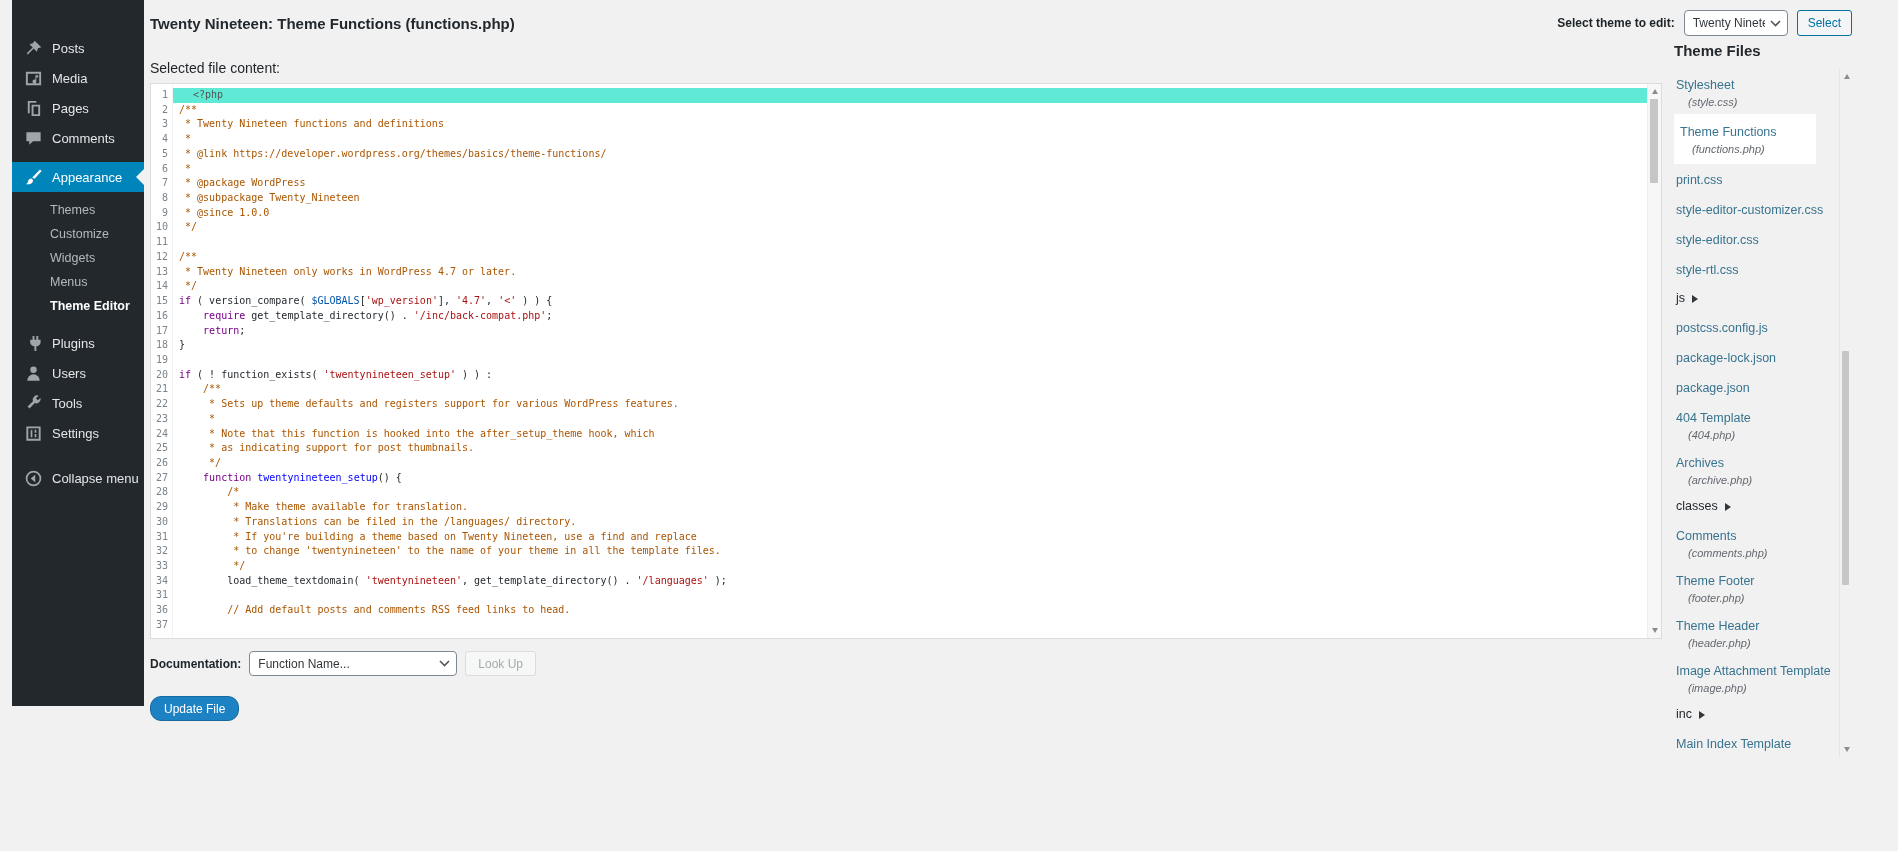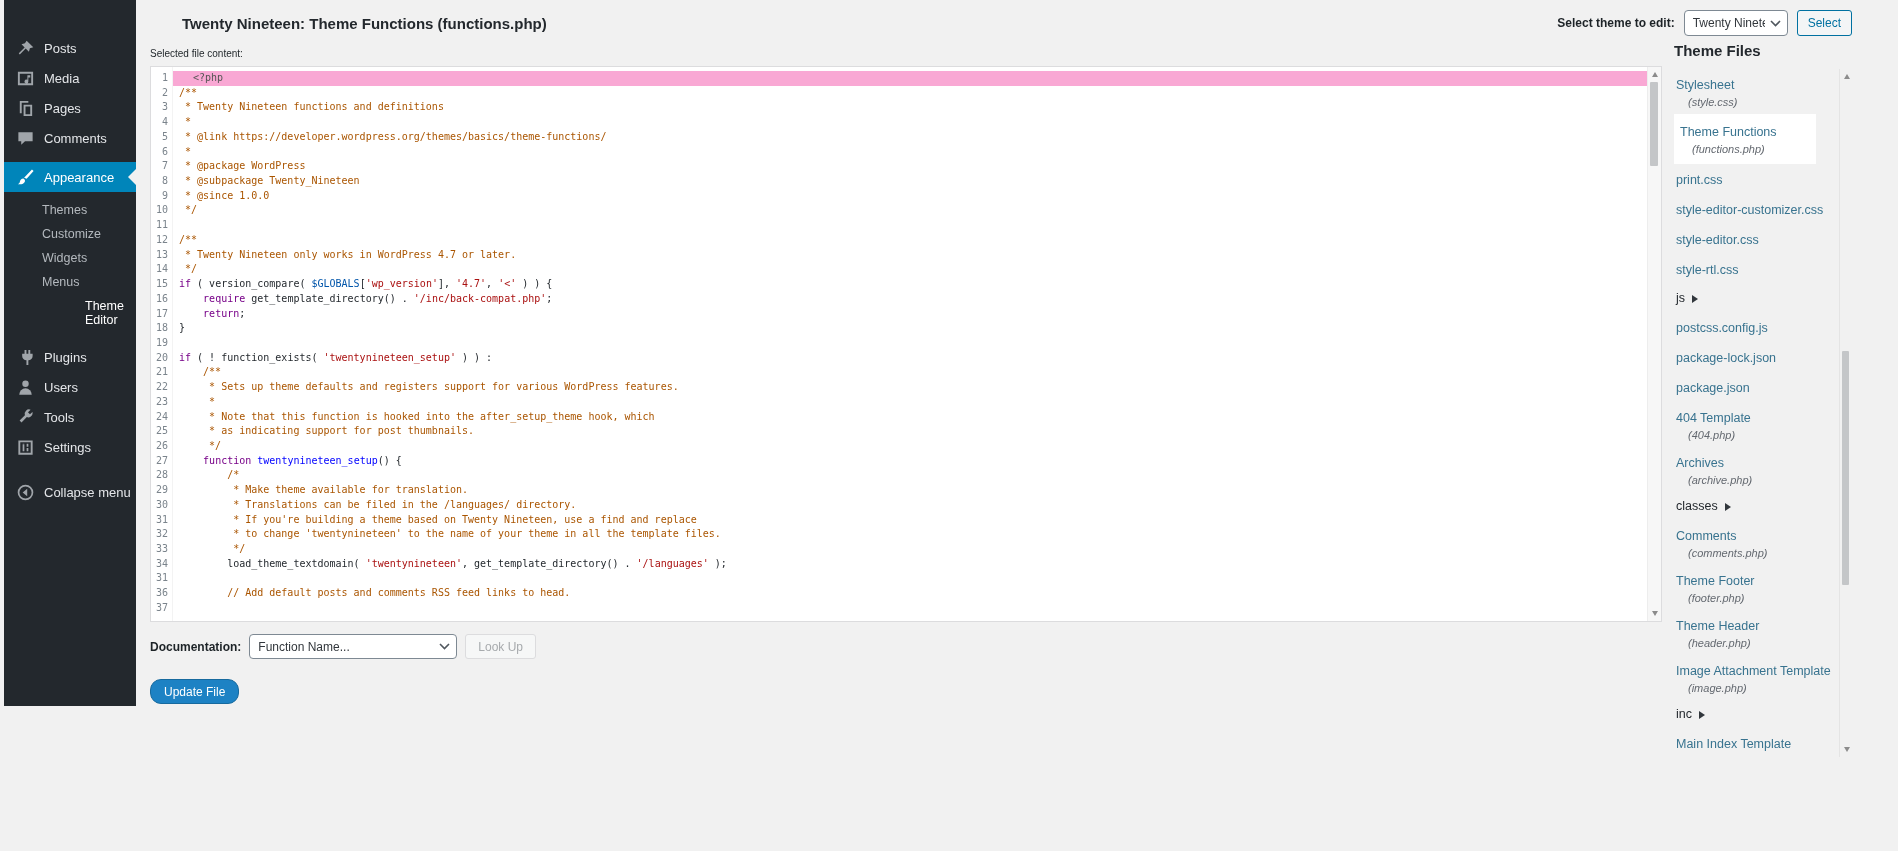--- a/index.html
+++ b/index.html
@@ -7,21 +7,21 @@
   body {
     font-family: "Liberation Sans", "DejaVu Sans", sans-serif;
     background: #f1f1f1;
     overflow: hidden;
     color: #1d2327;
   }
   .wrap { position: relative; width: 1898px; height: 851px; }
 
   
   #admin-menu {
-    position: absolute; left:4px; top:0;
+    position: absolute; left:12px; top:0;
     width: 132px; height: 706px;
     background: #23282d;
     padding-top: 33px;
     font-size: 13px;
   }
   .menu-item {
     position: relative;
     height: 30px;
     display: flex; align-items: center;
     padding-left: 12px;
@@ -36,65 +36,65 @@
     content:""; position:absolute; right:0; top:50%; margin-top:-8px;
     border:8px solid transparent; border-right-color:#f1f1f1;
   }
   .menu-gap { height: 9px; }
   .menu-gap-lg { height: 15px; }
   .submenu { padding: 6px 0 10px; }
   .submenu-item {
     padding: 5px 0 5px 38px;
     color: #b4b9be; font-size: 12.5px; cursor: pointer;
   }
-  .submenu-item.current { color: #fff; font-weight: normal; margin-left: 43px; }
+  .submenu-item.current { color: #fff; font-weight: bold; }
 
   
   .content { position: absolute; left: 132px; top: 0; width: 1766px; padding: 9px 46px 0 18px; }
   .header-row { display: flex; justify-content: space-between; align-items: center; height: 28px; }
-  h1.page-title { font-size: 15px; font-weight: 600; color: #23282d; margin-left: 32px; }
+  h1.page-title { font-size: 15px; font-weight: 600; color: #23282d; }
   .theme-select-row { display: flex; align-items: center; gap: 9px; }
   .theme-select-row label { font-size: 12px; font-weight: 600; }
   .select {
     display: inline-flex; align-items: center; justify-content: space-between;
     background: #fff; border: 1px solid #7e8993; border-radius: 4px;
     height: 26px; padding: 0 6px 0 8px; font-size: 12px; color: #32373c;
     cursor: pointer; white-space: nowrap; overflow: hidden;
   }
   .select .sel-text { overflow: hidden; white-space: nowrap; }
   .select svg { flex: 0 0 auto; margin-left: 5px; }
   #theme-select { width: 104px; }
   .btn-secondary {
     height: 26px; padding: 0 10px; font-size: 12px;
     background: #f3f5f6; color: #0071a1; border: 1px solid #0071a1;
     border-radius: 3px; cursor: pointer;
     font-family: inherit;
   }
   .body-row { display: flex; gap: 12px; margin-top: 2px; }
   .editor-col { flex: 1; min-width: 0; }
-  .file-label { font-size: 10px; margin: 9px 0 7px; color: #1d2327; }
+  .file-label { font-size: 14px; margin: 21px 0 7px; color: #1d2327; }
 
   
   .editor {
     position: relative; height: 556px; background: #fff;
     border: 1px solid #dcdcde;
     display: flex;
     font-family: "DejaVu Sans Mono", "Liberation Mono", monospace;
     font-size: 10px; line-height: 14.73px;
     overflow: hidden;
   }
   .gutter {
     flex: 0 0 22px; padding: 4px 4px 0 0;
     text-align: right; color: #7b848c; background: #fff;
     border-right: 1px solid #f3f3f3;
   }
   .gutter div { height: 14.73px; }
   .code { flex: 1; padding-top: 4px; overflow: hidden; }
   .code-line { height: 14.73px; white-space: pre; padding-left: 6px; }
-  .code-line.active-line { background: #f9a8d4; padding-left: 20px; }
+  .code-line.active-line { background: #5eead4; padding-left: 20px; }
   .tok-m { color: #555; }
   .tok-c { color: #aa5500; }
   .tok-k { color: #770088; }
   .tok-s { color: #aa1111; }
   .tok-v { color: #0055aa; }
   .tok-d { color: #0000ff; }
   .tok-p { color: #24292e; }
 
   .vscroll {
     position: absolute; top: 0; right: 0; bottom: 0; width: 14px;

